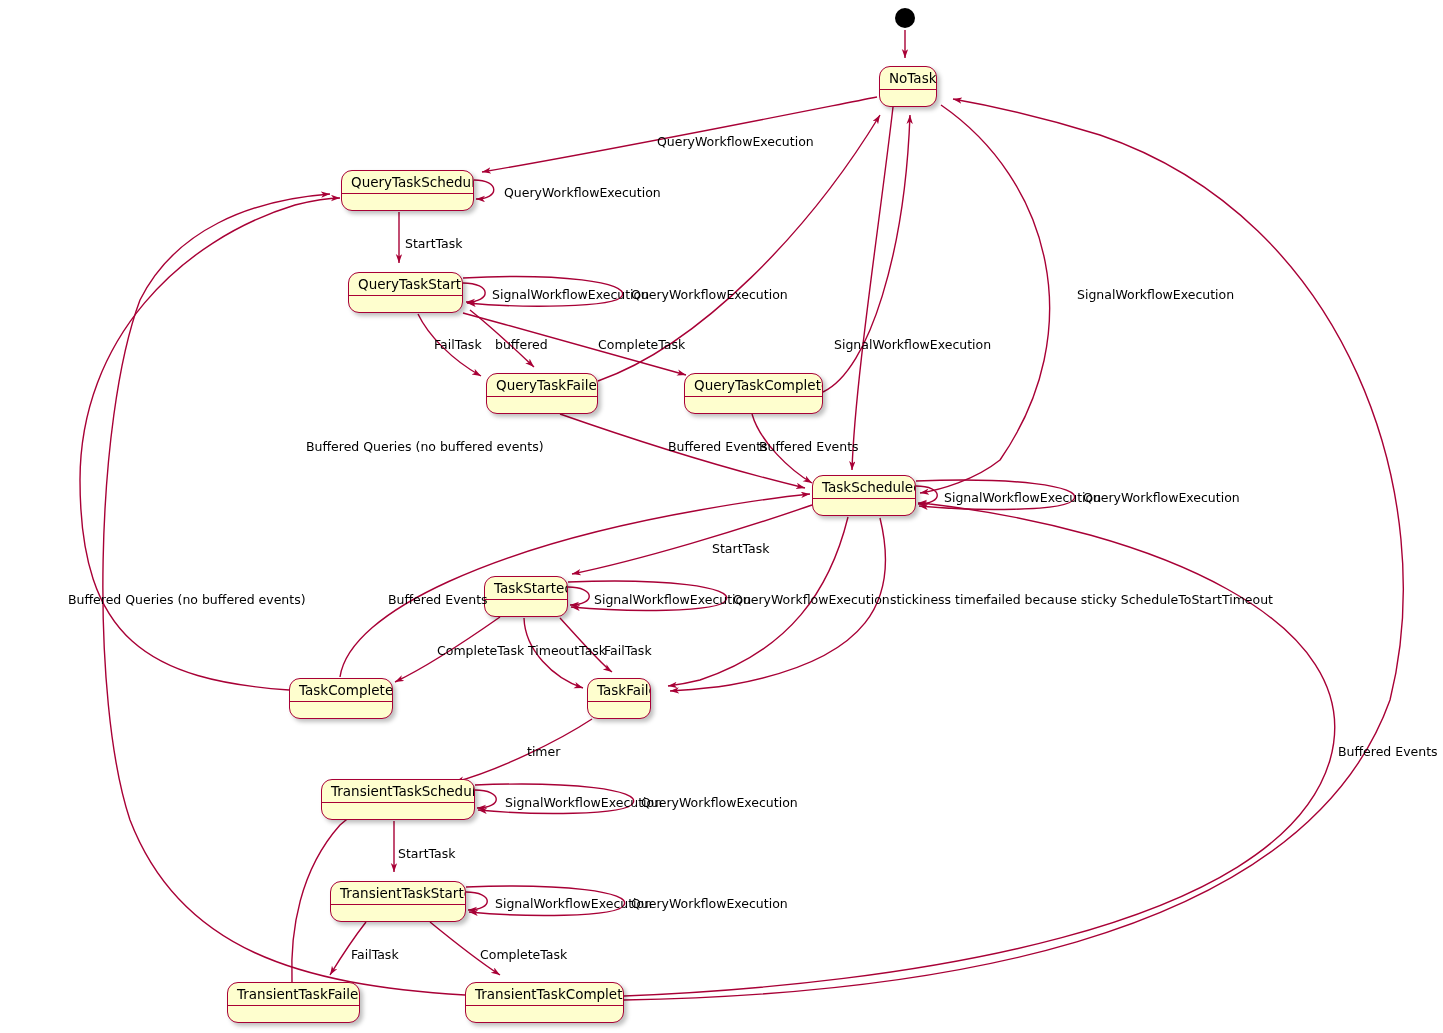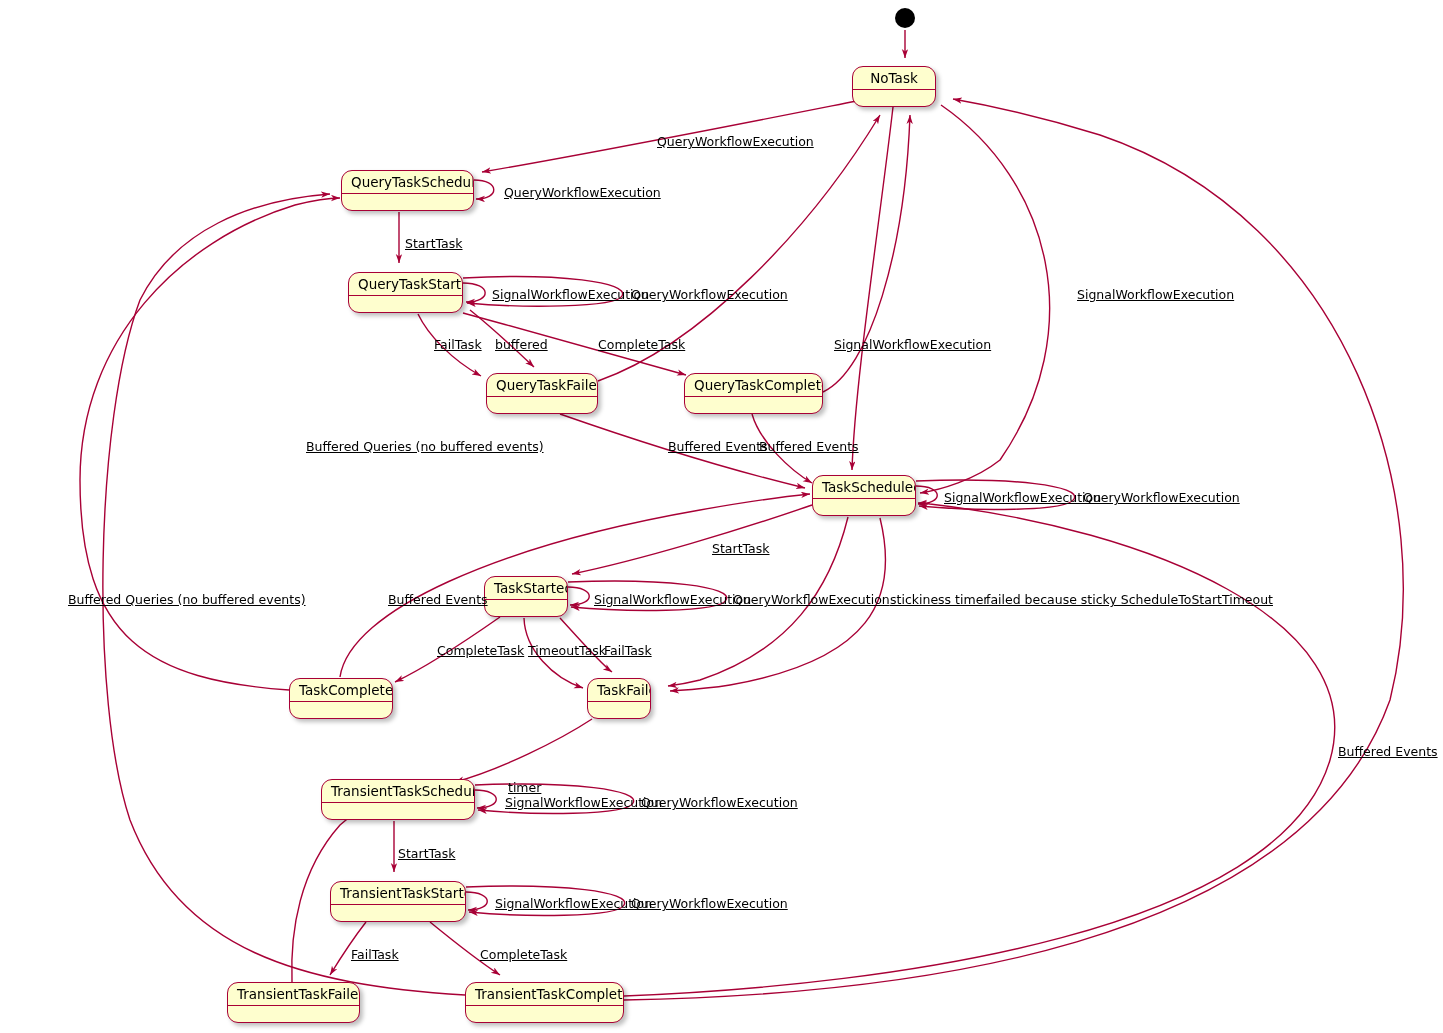--- a/index.html
+++ b/index.html
@@ -52,21 +52,20 @@
     height: 20px;
     border-radius: 50%;
     background: #000000;
   }
   .edge-label {
     position: absolute;
     color: #000000;
     font-size: 12.5px;
     line-height: 14px;
     white-space: nowrap;
-    text-decoration: underline;
   }
 </style>
 </head>
 <body>
 
 <div id="diagram-root">
 
   <svg class="edge-layer" viewBox="0 0 1443 1033">
     <defs>
       <marker id="arrow" markerWidth="10" markerHeight="10" refX="9" refY="3.2" orient="auto" markerUnits="userSpaceOnUse">
@@ -146,21 +145,21 @@
 
       <path d="M465,995 C300,985 180,950 130,820 C90,700 95,420 140,300 C175,230 250,200 330,194" marker-end="url(#arrow)"></path>
 
       <path d="M624,996 C900,985 1280,930 1330,760 C1370,620 1150,530 930,504 C925,503 920,503 918,503" marker-end="url(#arrow)"></path>
 
     </g>
   </svg>
 
   <div class="start-node" style="left:895px; top:8px;"></div>
 
-  <div class="state-node" style="left:852px; top:66px; width:84px; height:41px;">
+  <div class="state-node" style="left:879px; top:66px; width:58px; height:41px;">
     <span class="state-title">NoTask</span>
     <div class="state-body"></div>
   </div>
 
   <div class="state-node" style="left:341px; top:170px; width:133px; height:41px;">
     <span class="state-title">QueryTaskScheduled</span>
     <div class="state-body"></div>
   </div>
 
   <div class="state-node" style="left:348px; top:272px; width:115px; height:41px;">
@@ -237,21 +236,21 @@
   <div class="edge-label" style="left:68px; top:593px;">Buffered Queries (no buffered events)</div>
   <div class="edge-label" style="left:388px; top:593px;">Buffered Events</div>
   <div class="edge-label" style="left:594px; top:593px;">SignalWorkflowExecution</div>
   <div class="edge-label" style="left:733px; top:593px;">QueryWorkflowExecution</div>
   <div class="edge-label" style="left:890px; top:593px;">stickiness timer</div>
   <div class="edge-label" style="left:986px; top:593px;">failed because sticky ScheduleToStartTimeout</div>
   <div class="edge-label" style="left:437px; top:644px;">CompleteTask</div>
   <div class="edge-label" style="left:528px; top:644px;text-align:right;">TimeoutTask</div>
   <div class="edge-label" style="left:604px; top:644px;">FailTask</div>
   <div class="edge-label" style="left:1338px; top:745px;">Buffered Events</div>
-  <div class="edge-label" style="left:508px; top:745px;margin-top:36px;">timer</div>
+  <div class="edge-label" style="left:527px; top:745px;">timer</div>
   <div class="edge-label" style="left:505px; top:796px;">SignalWorkflowExecution</div>
   <div class="edge-label" style="left:641px; top:796px;">QueryWorkflowExecution</div>
   <div class="edge-label" style="left:398px; top:847px;">StartTask</div>
   <div class="edge-label" style="left:495px; top:897px;">SignalWorkflowExecution</div>
   <div class="edge-label" style="left:631px; top:897px;">QueryWorkflowExecution</div>
   <div class="edge-label" style="left:351px; top:948px;">FailTask</div>
   <div class="edge-label" style="left:480px; top:948px;">CompleteTask</div>
 
 </div>
 

